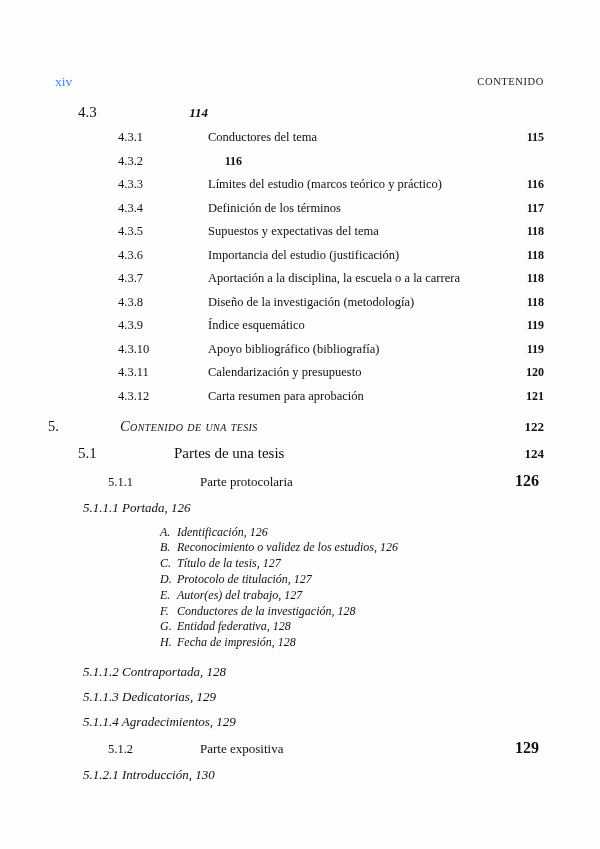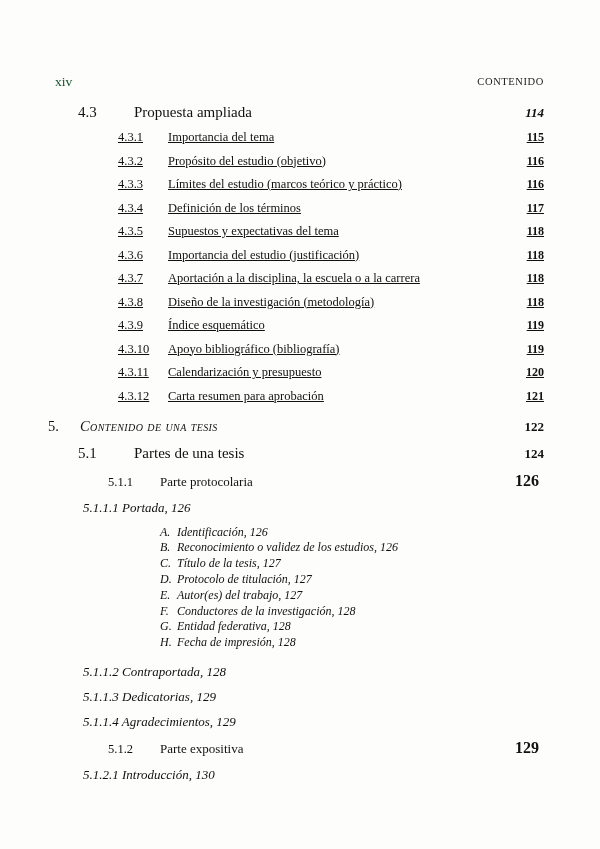--- a/index.html
+++ b/index.html
@@ -29,21 +29,21 @@
     top: 74px;
     width: 600px;
     height: 18px;
   }
   .folio {
     position: absolute;
     left: 55px;
     top: 0;
     font-size: 13.5px;
     font-family: "Liberation Serif", serif;
-    color: #14532d;
+    color: #3b82f6;
   }
   .running-head {
     position: absolute;
     right: 56px;
     top: 2px;
     font-size: 10.5px;
     letter-spacing: 0.6px;
     color: #1a1a1a;
     font-variant: small-caps;
     text-transform: uppercase;
@@ -53,20 +53,21 @@
     left: 0;
     top: 104px;
     width: 600px;
   }
   
   .row {
     position: relative;
     display: flex;
     align-items: baseline;
     padding: 0 56px 0 0;
+    gap: 40px;
   }
   .num {
     flex: 0 0 auto;
     text-align: left;
   }
   .txt {
     flex: 1 1 auto;
   }
   .pg {
     flex: 0 0 auto;
@@ -86,21 +87,20 @@
     margin-left: 78px;
     font-size: 15px;
   }
   .lvl-sec .txt { font-size: 15px; }
   .lvl-sec .pg { font-size: 13px; font-style: italic; }
 
   
   .lvl-sub {
     margin-bottom: 8.5px;
     font-size: 12.5px;
-    text-decoration: underline;
   }
   .lvl-sub .num {
     width: 50px;
     margin-left: 118px;
   }
   .lvl-sub .txt { font-size: 12.5px; }
   .lvl-sub .pg { font-size: 12px; }
 
   
   .lvl-chap {
@@ -179,32 +179,30 @@
 
   <div class="header">
     <div class="folio">xiv</div>
     <div class="running-head">Contenido</div>
   </div>
 
   <div class="toc">
 
     <div class="row lvl-sec">
       <span class="num">4.3</span>
-      <span class="txt">Propuesta ampliada</span>
       <span class="pg">114</span>
     </div>
 
     <div class="row lvl-sub">
       <span class="num">4.3.1</span>
-      <span class="txt">Importancia del tema</span>
+      <span class="txt">Conductores del tema</span>
       <span class="pg">115</span>
     </div>
     <div class="row lvl-sub">
       <span class="num">4.3.2</span>
-      <span class="txt">Propósito del estudio (objetivo)</span>
       <span class="pg">116</span>
     </div>
     <div class="row lvl-sub">
       <span class="num">4.3.3</span>
       <span class="txt">Límites del estudio (marcos teórico y práctico)</span>
       <span class="pg">116</span>
     </div>
     <div class="row lvl-sub">
       <span class="num">4.3.4</span>
       <span class="txt">Definición de los términos</span>

